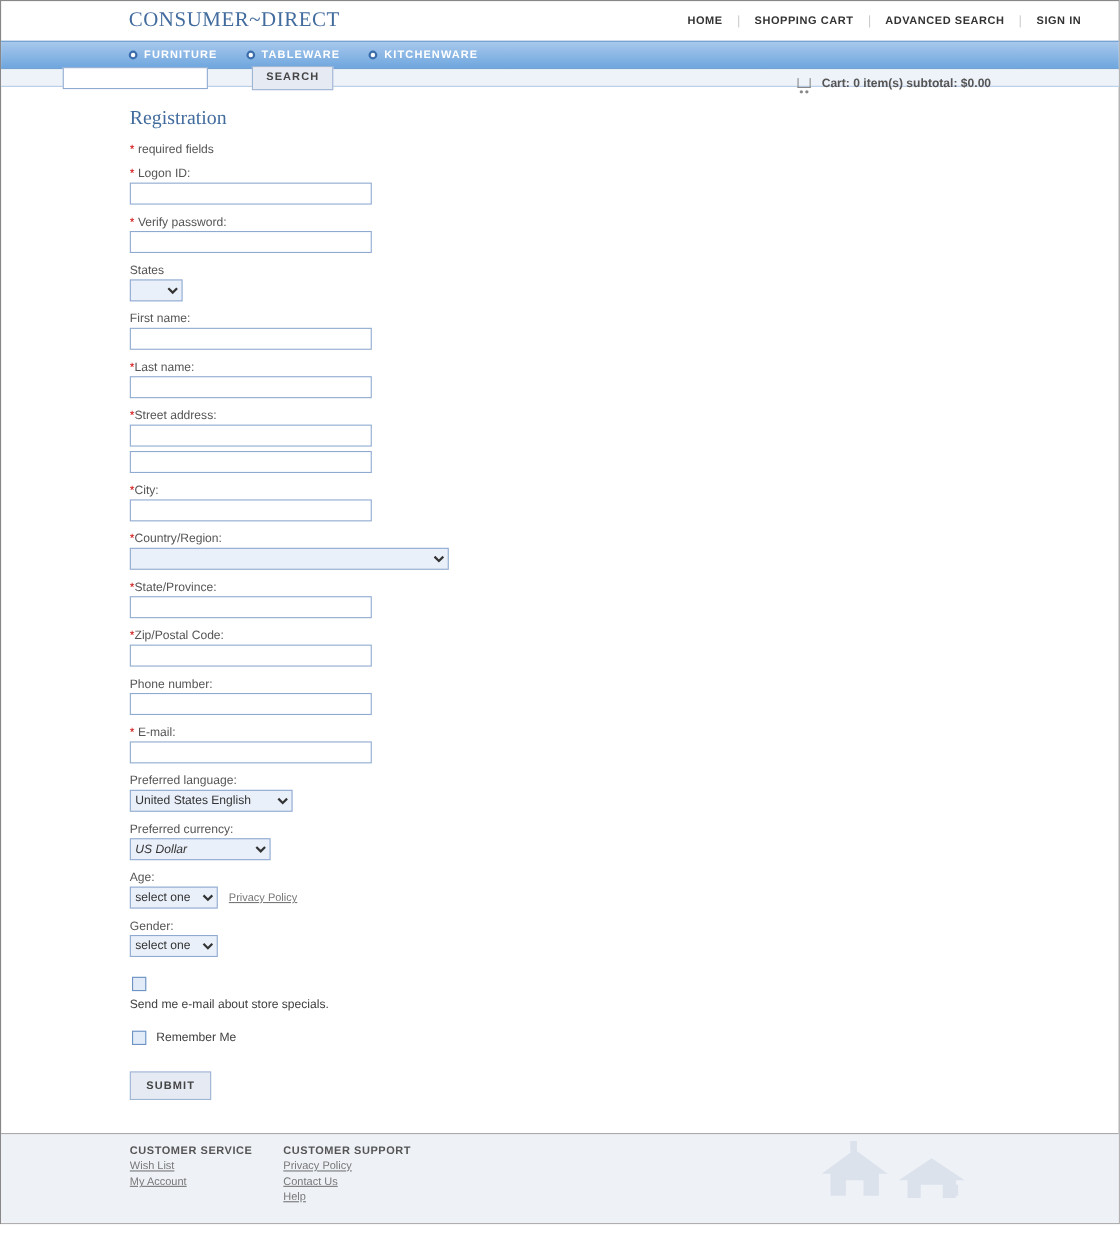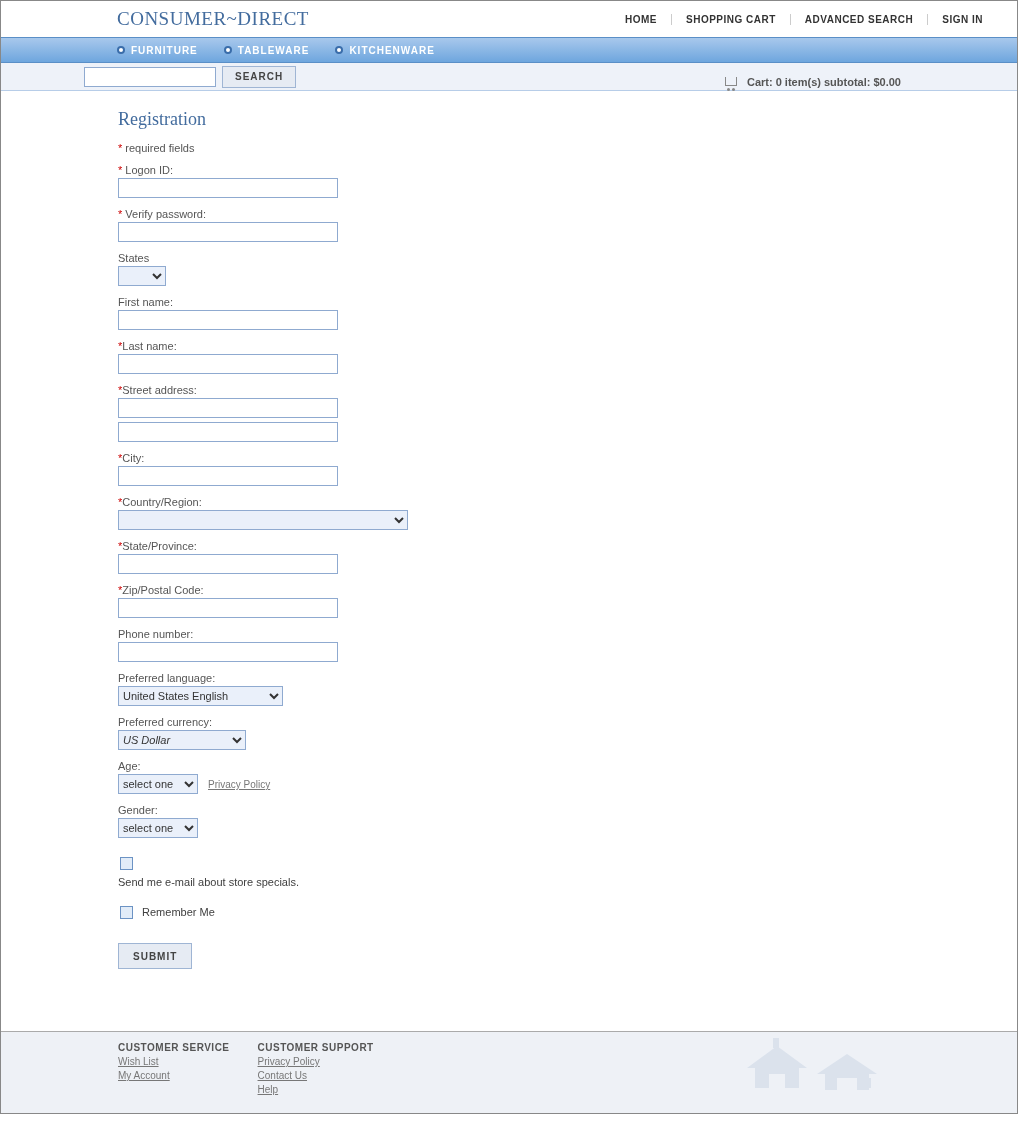--- a/index.html
+++ b/index.html
@@ -6,38 +6,38 @@
 body { font-family:Verdana,Arial,sans-serif; font-size:11px; color:#404040; background:#fff; }
 .page { width:1018px; margin:0 auto; border:1px solid #888; }
 .header-row { display:flex; align-items:center; height:36px; padding:0 20px 0 0; }
 .logo { font-family:Georgia,serif; font-size:19px; color:#436c9e; padding-left:116px; letter-spacing:0.5px; }
 .top-links { margin-left:auto; display:flex; }
 .top-links a { font-size:10px; font-weight:bold; color:#333; text-decoration:none; padding:0 14px; border-left:1px solid #ccc; letter-spacing:0.5px; }
 .top-links a:first-child { border-left:none; }
 .nav-bar { background:linear-gradient(#a8c8ec,#6ea6de); height:26px; display:flex; align-items:center; padding-left:116px; border-top:1px solid #5a8fc7; border-bottom:1px solid #5a8fc7; }
 .nav-bar a { color:#fff; font-size:10px; font-weight:bold; text-decoration:none; letter-spacing:1px; display:inline-flex; align-items:center; margin-right:26px; }
 .bullet { width:8px; height:8px; border-radius:50%; background:#fff; border:2px solid #3a6daa; display:inline-block; margin-right:6px; box-sizing:border-box; }
-.search-bar { background:#eef2f9; height:28px; display:flex; align-items:center; padding-left:83px; border-bottom:1px solid #b7cde8; }
+.search-bar { background:#eef2f9; height:16px; display:flex; align-items:center; padding-left:56px; border-bottom:1px solid #b7cde8;gap:34px; }
 .search-input { width:132px; height:20px; border:1px solid #8faad0; background:#fff; padding:0 3px; font-size:11px; }
 .search-btn { height:22px; padding:0 12px; margin-left:6px; background:#e6ebf3; border:1px solid #9fb5d4; font-size:10px; font-weight:bold; letter-spacing:1px; color:#444; cursor:pointer; }
 .cart-area { margin-left:auto; margin-right:116px; display:flex; align-items:center; font-size:11px; font-weight:bold; color:#555;margin-top:10px; }
 .cart-icon { width:16px; height:14px; margin-right:8px; position:relative; }
 .cart-icon::before { content:""; position:absolute; left:2px; top:2px; width:10px; height:8px; border:1px solid #888; border-top:none; }
 .cart-icon::after { content:""; position:absolute; left:4px; bottom:-2px; width:3px; height:3px; background:#888; border-radius:50%; box-shadow:5px 0 0 #888; }
 .content { padding:18px 0 30px 117px; min-height:940px; }
 .page-title { font-family:Georgia,serif; font-size:18px; color:#436c9e; margin-bottom:12px; }
 .req-note { margin-bottom:10px; color:#555; }
 .star { color:#c00; }
 .field { margin-bottom:10px; }
 .field label { display:block; margin-bottom:2px; color:#555; }
 .txt { width:220px; height:20px; border:1px solid #8faad0; background:#fff; font-size:11px; padding:0 3px; }
 .wide { width:290px; }
 .sel { border:1px solid #8faad0; background:#eaf0fa; font-size:11px; height:20px; color:#333; }
 .sel.sm { width:48px; }
-.sel.med { width:165px; }
+.sel.med { width:148px; }
 .sel.med2 { width:128px;font-style:italic; }
 .sel.auto { width:80px; }
 .privacy-link { font-size:10px; color:#777; text-decoration:underline; margin-left:10px; }
 .check-row { margin:18px 0 6px 0; }
 .chk { width:13px; height:13px; border:1px solid #6c93c4; background:#e2ecf8; margin:0 6px 0 2px; vertical-align:middle; appearance:none; cursor:pointer; }
 .submit-btn { margin-top:18px; height:26px; padding:0 14px; background:#e6ebf3; border:1px solid #9fb5d4; font-size:10px; font-weight:bold; letter-spacing:1px; color:#444; cursor:pointer; }
 .footer { background:#eef1f6; border-top:1px solid #aaa; padding:10px 0 16px 117px; display:flex; position:relative; min-height:66px; }
 .footer-col { margin-right:28px; }
 .footer-col h4 { font-size:10px; font-weight:bold; color:#555; letter-spacing:0.5px; margin-bottom:2px; }
 .footer-col a { display:block; font-size:10px; color:#777; text-decoration:underline; line-height:14px; }
@@ -87,20 +87,21 @@
     <div class="field"><label><span class="star">*</span> <span>Verify password:</span></label><input class="txt" type="password" style=""></div>
     <div class="field"><label>States</label><select class="sel sm"><option></option></select></div>
     <div class="field"><label>First name:</label><input class="txt" type="text" style=""></div>
     <div class="field"><label><span class="star">*</span><span>Last name:</span></label><input class="txt" type="text" style=""></div>
     <div class="field"><label><span class="star">*</span><span>Street address:</span></label><input class="txt" type="text" style="margin-bottom: 4px;"><br><input class="txt" type="text" style=""></div>
     <div class="field"><label><span class="star">*</span><span>City:</span></label><input class="txt" type="text" style=""></div>
     <div class="field"><label><span class="star">*</span><span>Country/Region:</span></label><select class="sel wide"><option></option></select></div>
     <div class="field"><label><span class="star">*</span><span>State/Province:</span></label><input class="txt" type="text" style=""></div>
     <div class="field"><label><span class="star">*</span><span>Zip/Postal Code:</span></label><input class="txt" type="text" style=""></div>
     <div class="field"><label>Phone number:</label><input class="txt" type="text" style=""></div>
+    <div class="field"><label><span class="star">*</span> <span>E-mail:</span></label><input class="txt" type="text" style=""></div>
     <div class="field"><label>Preferred language:</label><select class="sel med"><option>United States English</option></select></div>
     <div class="field"><label>Preferred currency:</label><select class="sel med2"><option>US Dollar</option></select></div>
     <div class="field"><label>Age:</label><select class="sel auto"><option>select one</option></select><a href="#" class="privacy-link">Privacy Policy</a></div>
     <div class="field"><label>Gender:</label><select class="sel auto"><option>select one</option></select></div>
 
     <div class="check-row">
       <input type="checkbox" class="chk" style=""><br>
       <span style="display:inline-block;margin-top:6px;">Send me e-mail about store specials.</span>
     </div>
     <div class="check-row">

